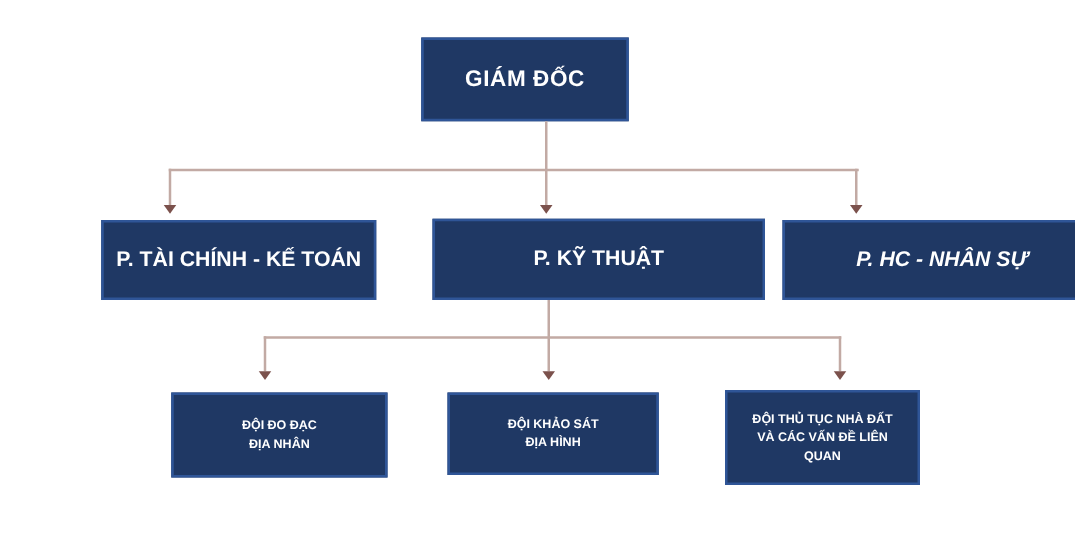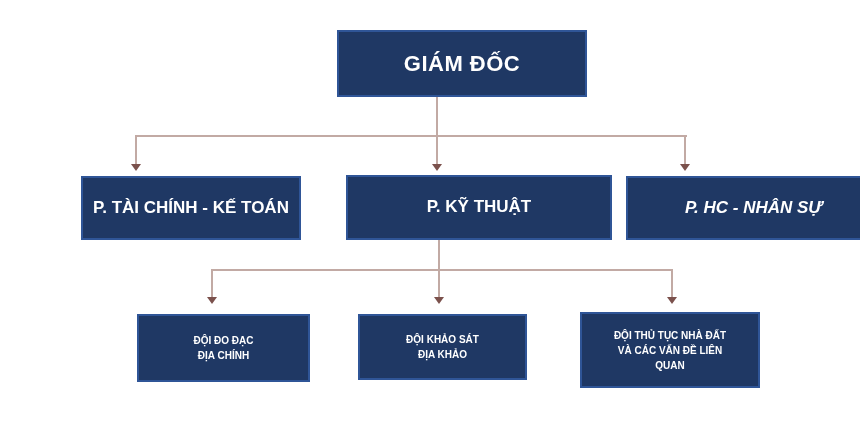--- a/index.html
+++ b/index.html
@@ -29,29 +29,29 @@
     color: var(--text);
     font-weight: bold;
     display: flex;
     flex-direction: column;
     align-items: center;
     justify-content: center;
     text-align: center;
     line-height: 1.45;
   }
 
-  .node-root    { left: 337px; top: 30px;  width: 250px; height: 67px; font-size: 22px; letter-spacing: 0.5px; }
+  .node-root    { left: 337px; top: 30px;  width: 166px; height: 67px; font-size: 18px; letter-spacing: 0.5px; }
   .node-dept    { top: 176px; height: 64px; font-size: 17px; margin-left: 48px; }
   .node-dept-1  { left: 33px;  width: 220px; }
   .node-dept-2  { left: 298px; width: 266px; top: 175px; height: 65px; }
   .node-dept-3  { left: 578px; width: 255px; font-style: italic; }
   .node-team    { font-size: 10px; line-height: 1.55; }
   .node-team-1  { left: 137px; top: 314px; width: 173px; height: 68px; }
   .node-team-2  { left: 358px; top: 314px; width: 169px; height: 66px; align-items: center; }
-  .node-team-3  { left: 580px; top: 312px; width: 180px; height: 76px; line-height: 1.5; }
+  .node-team-3  { left: 580px; top: 312px; width: 156px; height: 76px; line-height: 1.5; }
 
   .hline, .vline {
     position: absolute;
     background: var(--line);
   }
   .hline { height: 2px; }
   .vline { width: 2px; }
 
   
   .l1-h      { left: 135px; top: 135px; width: 552px; }
@@ -110,25 +110,25 @@
   <div class="vline l2-v-mid"></div>
   <div class="hline l2-h"></div>
   <div class="vline l2-v-left"></div>
   <div class="vline l2-v-right"></div>
   <div class="arrowhead a2-left"></div>
   <div class="arrowhead a2-mid"></div>
   <div class="arrowhead a2-right"></div>
 
   <div class="node node-team node-team-1">
     <div>ĐỘI ĐO ĐẠC</div>
-    <div>ĐỊA CHÍNH</div>
+    <div>ĐỊA NHÂN</div>
   </div>
   <div class="node node-team node-team-2">
     <div>ĐỘI KHẢO SÁT</div>
-    <div>ĐỊA KHẢO</div>
+    <div>ĐỊA HÌNH</div>
   </div>
   <div class="node node-team node-team-3">
     <div>ĐỘI THỦ TỤC NHÀ ĐẤT</div>
     <div>VÀ CÁC VẤN ĐỀ LIÊN</div>
     <div>QUAN</div>
   </div>
 
 </div>
 
 </body></html>

